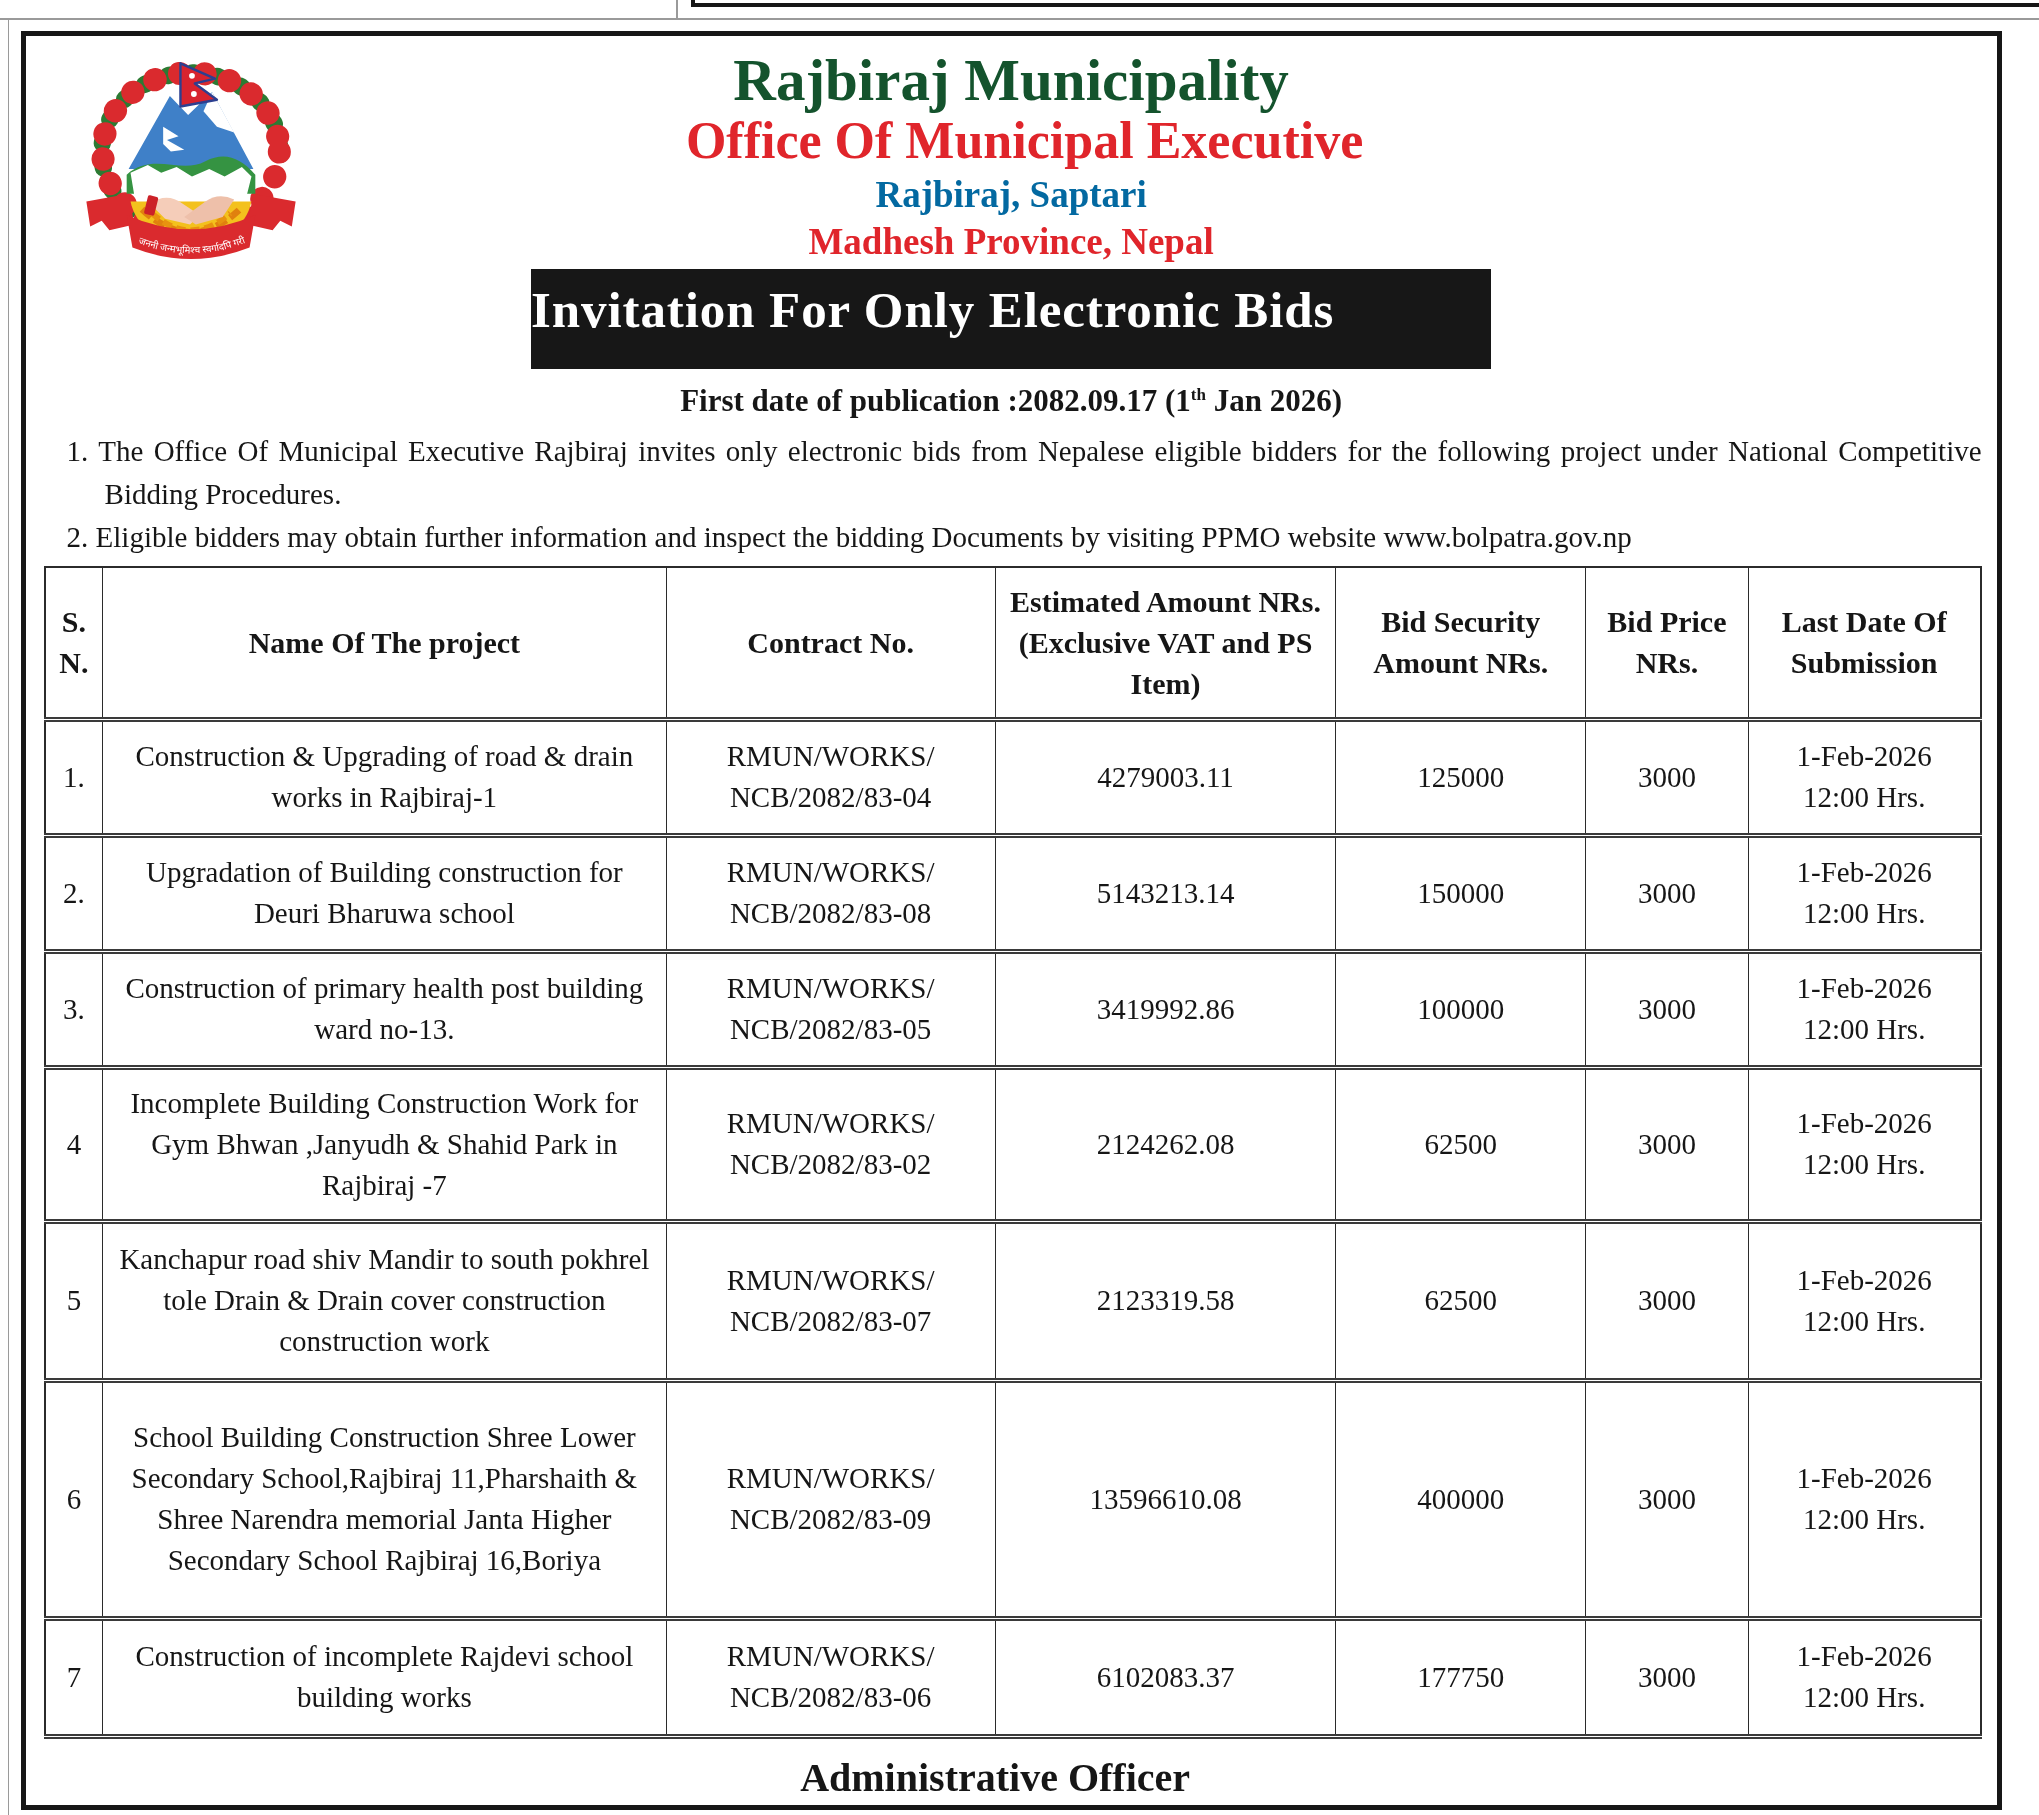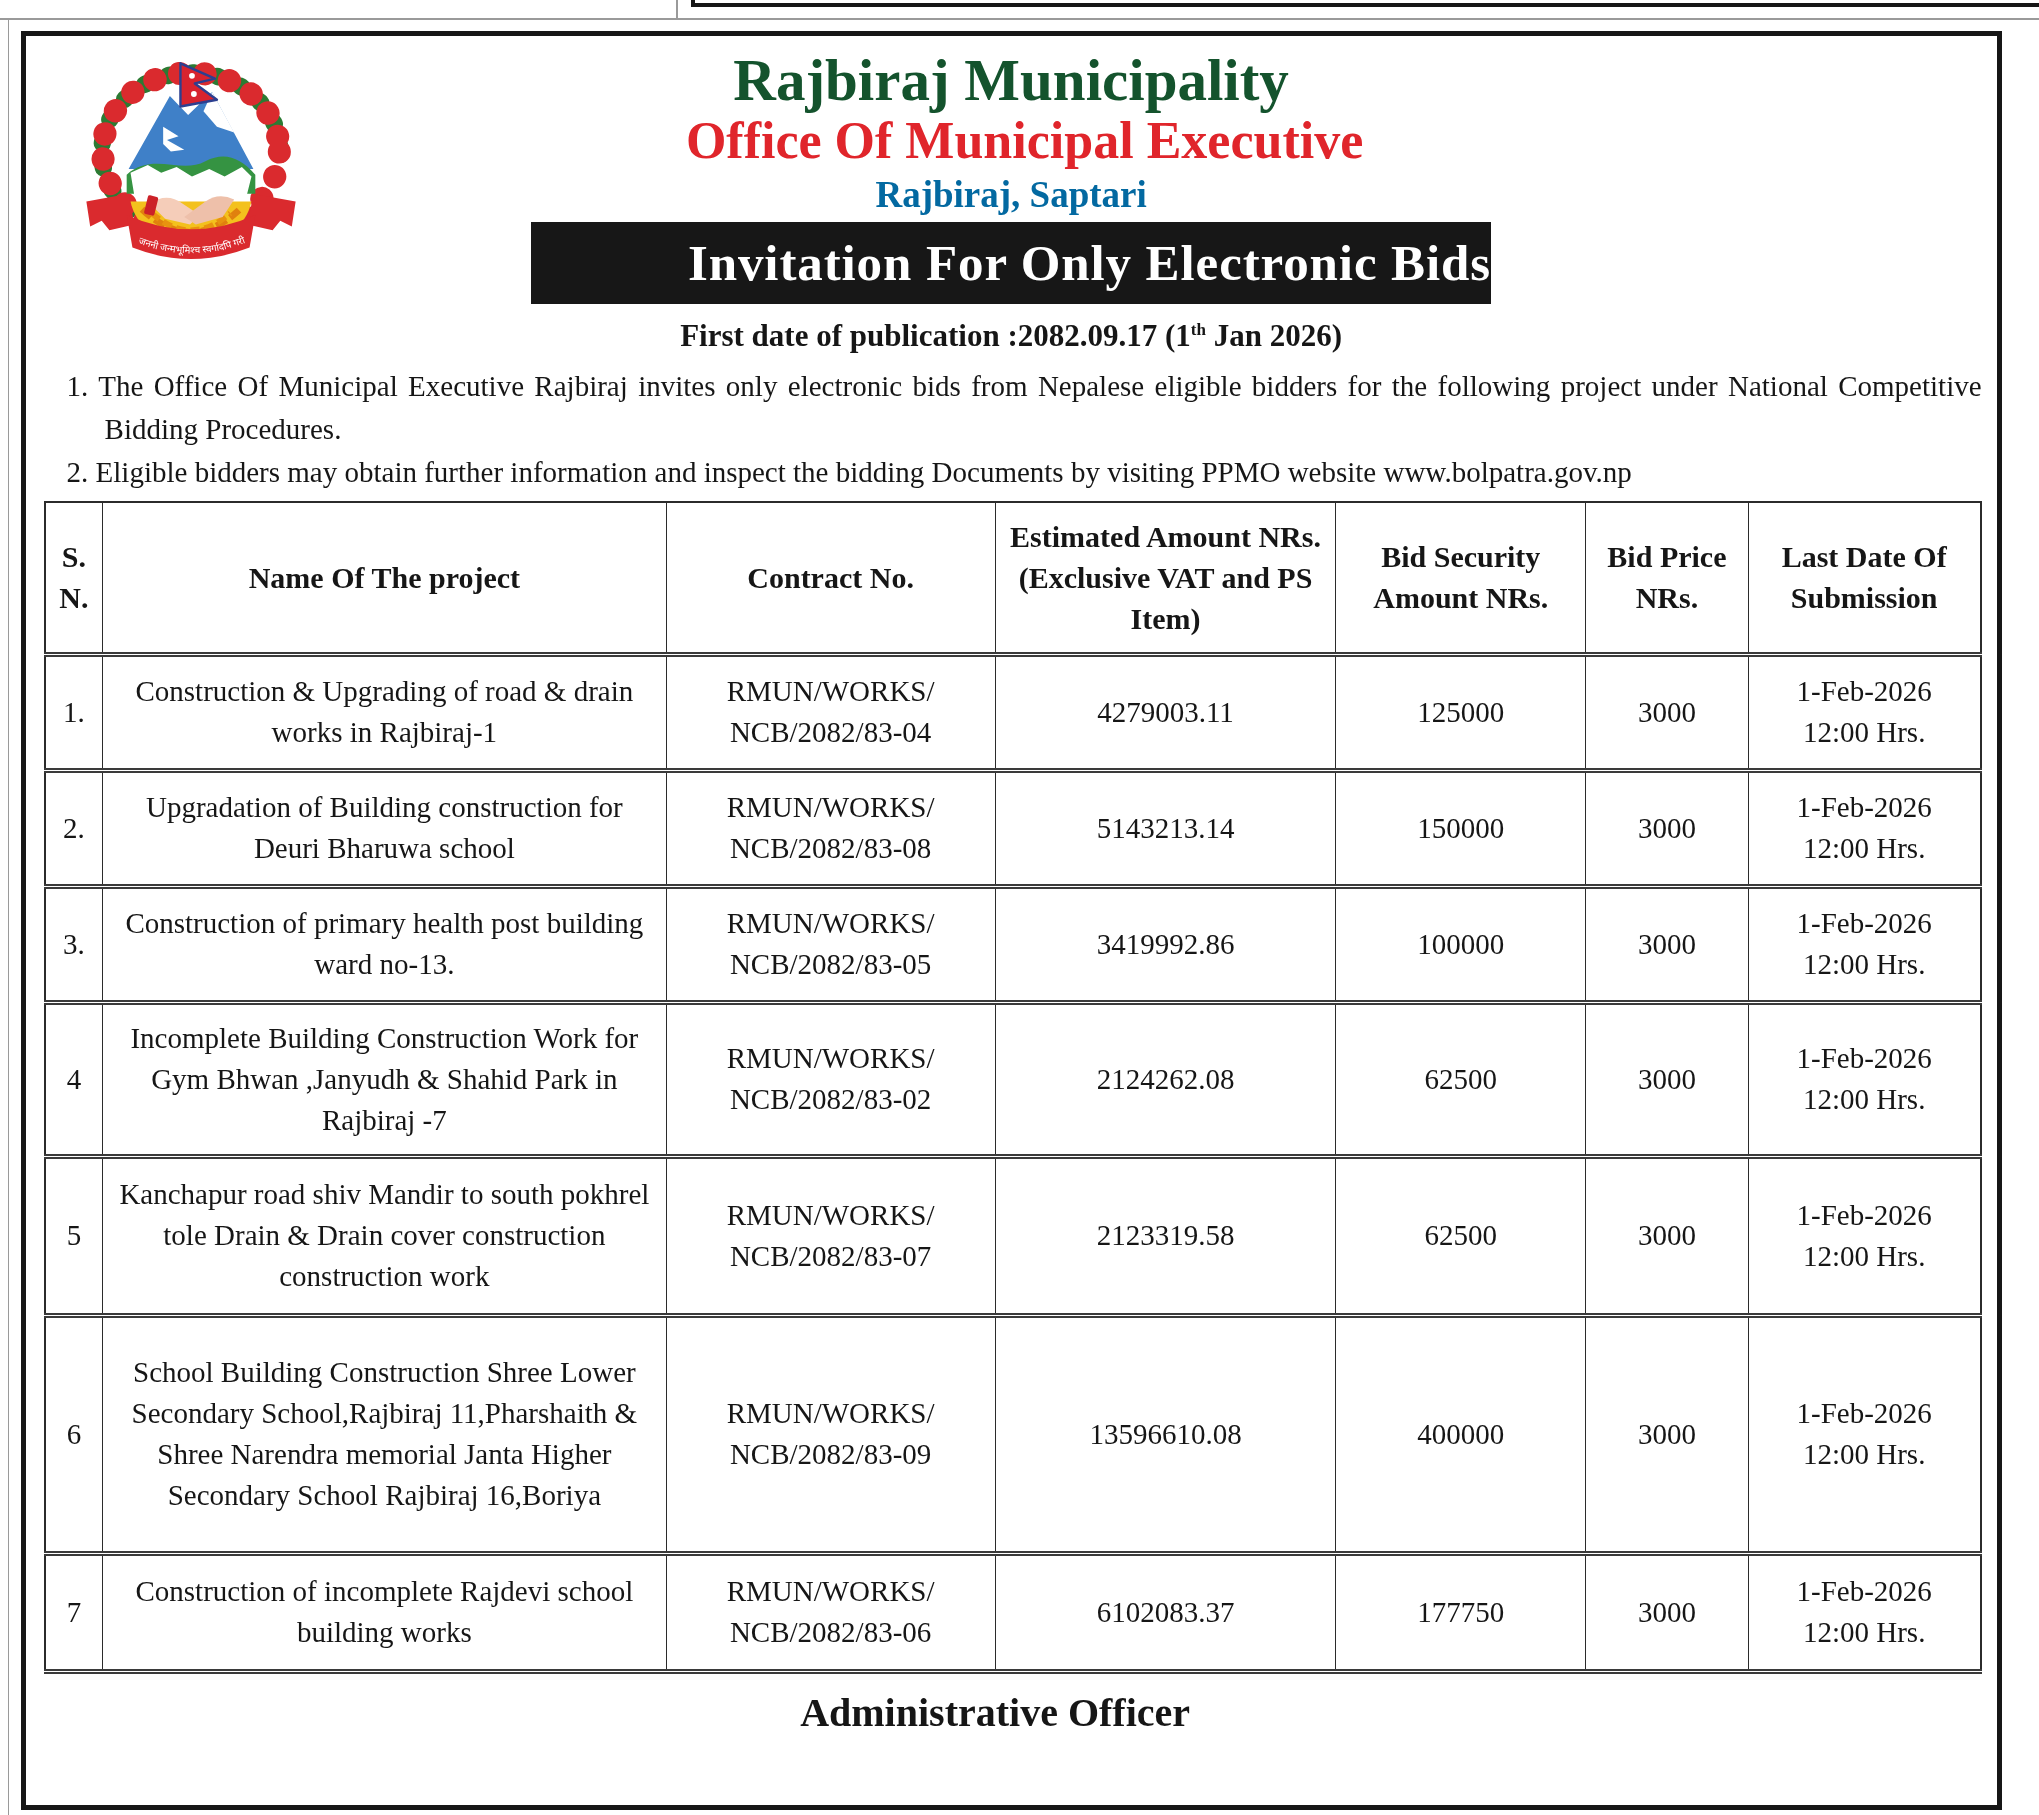--- a/index.html
+++ b/index.html
@@ -19,22 +19,22 @@
     border:5.6px solid #161616;box-sizing:border-box;background:#fff;}
 
   .emblem{position:absolute;left:45px;top:22.5px;}
 
   .hdr{text-align:center;margin-top:13px;line-height:1;}
   .h1{font-size:59px;font-weight:bold;color:#14532d;line-height:62px;}
   .h2{font-size:52px;font-weight:bold;color:#e0252b;line-height:60px;padding-left:27px;}
   .h3{font-size:37px;font-weight:bold;color:#0369a1;line-height:47px;}
   .h4{font-size:37px;font-weight:bold;color:#e0252b;line-height:47px;}
 
-  .banner{width:960px;height:82px;margin:3.7px auto 0;background:#171717;color:#ffffff;
-    font-size:51px;font-weight:bold;text-align:right;line-height:82px;letter-spacing:0.9px;}
+  .banner{width:960px;height:100px;margin:3.7px auto 0;background:#171717;color:#ffffff;
+    font-size:51px;font-weight:bold;text-align:left;line-height:82px;letter-spacing:0.9px;}
   .publine{text-align:center;font-size:31px;font-weight:bold;margin-top:9.4px;line-height:34px;}
   .publine sup{font-size:0.55em;vertical-align:super;}
 
   .paras{margin-top:11.2px;padding-left:23px;}
   .para{margin:0 15px 0 18px;padding-left:38px;text-indent:-38px;
     font-size:29px;line-height:43px;text-align:justify;}
 
   table.bids{border-collapse:collapse;table-layout:fixed;margin:7.5px 11.2px 0 18px;
     width:1938px;border:2.8px solid #2b2b2b;}
   table.bids tr{border-bottom:5.6px double #3a3a3a;}
@@ -94,20 +94,21 @@
 
       <path d="M114,4 L150,20 L129,25 L152,42 L114,49 Z" fill="#d8232e" stroke="#2c3f90" stroke-width="2.5" stroke-linejoin="round"></path>
       <circle cx="126" cy="17" r="3" fill="#ffffff"></circle>
       <circle cx="128" cy="36" r="3" fill="#ffffff"></circle>
     </svg>
 
     <div class="hdr">
       <div class="h1">Rajbiraj Municipality</div>
       <div class="h2">Office Of Municipal Executive</div>
       <div class="h3">Rajbiraj, Saptari</div>
+      <div class="h4">Madhesh Province, Nepal</div>
     </div>
 
     <div class="banner">
       <span>Invitation For Only Electronic Bids</span>
     </div>
 
     <div class="publine">
       <span>First  date of publication :2082.09.17 (1</span><sup>th</sup><span> Jan 2026)</span>
     </div>
 

